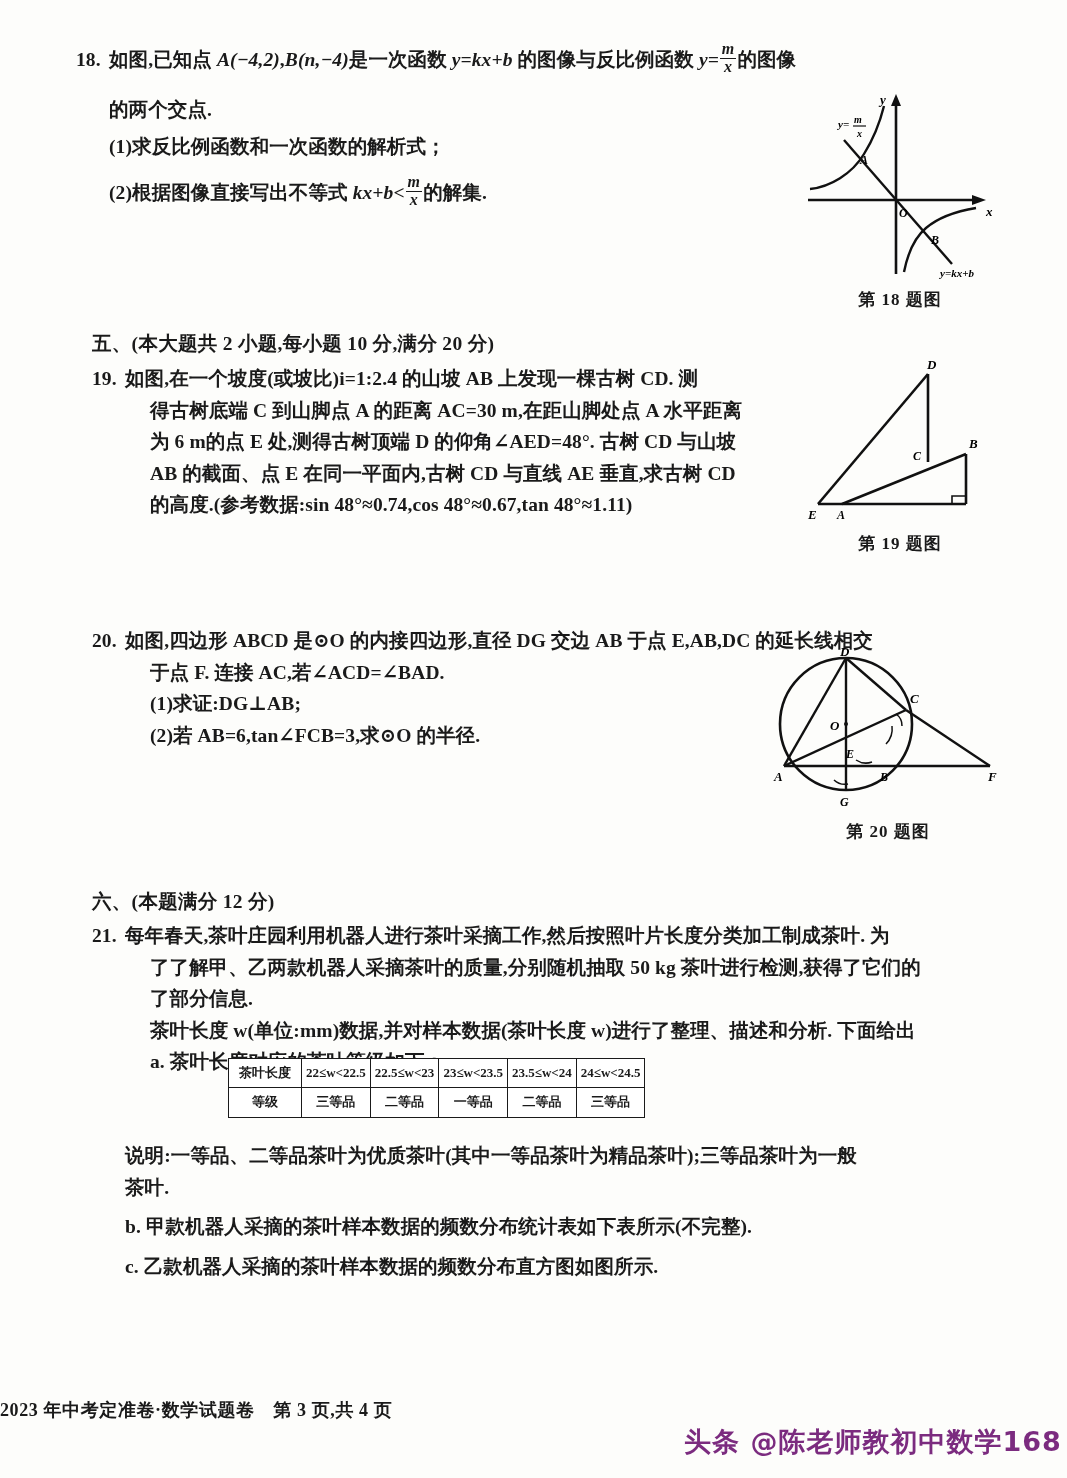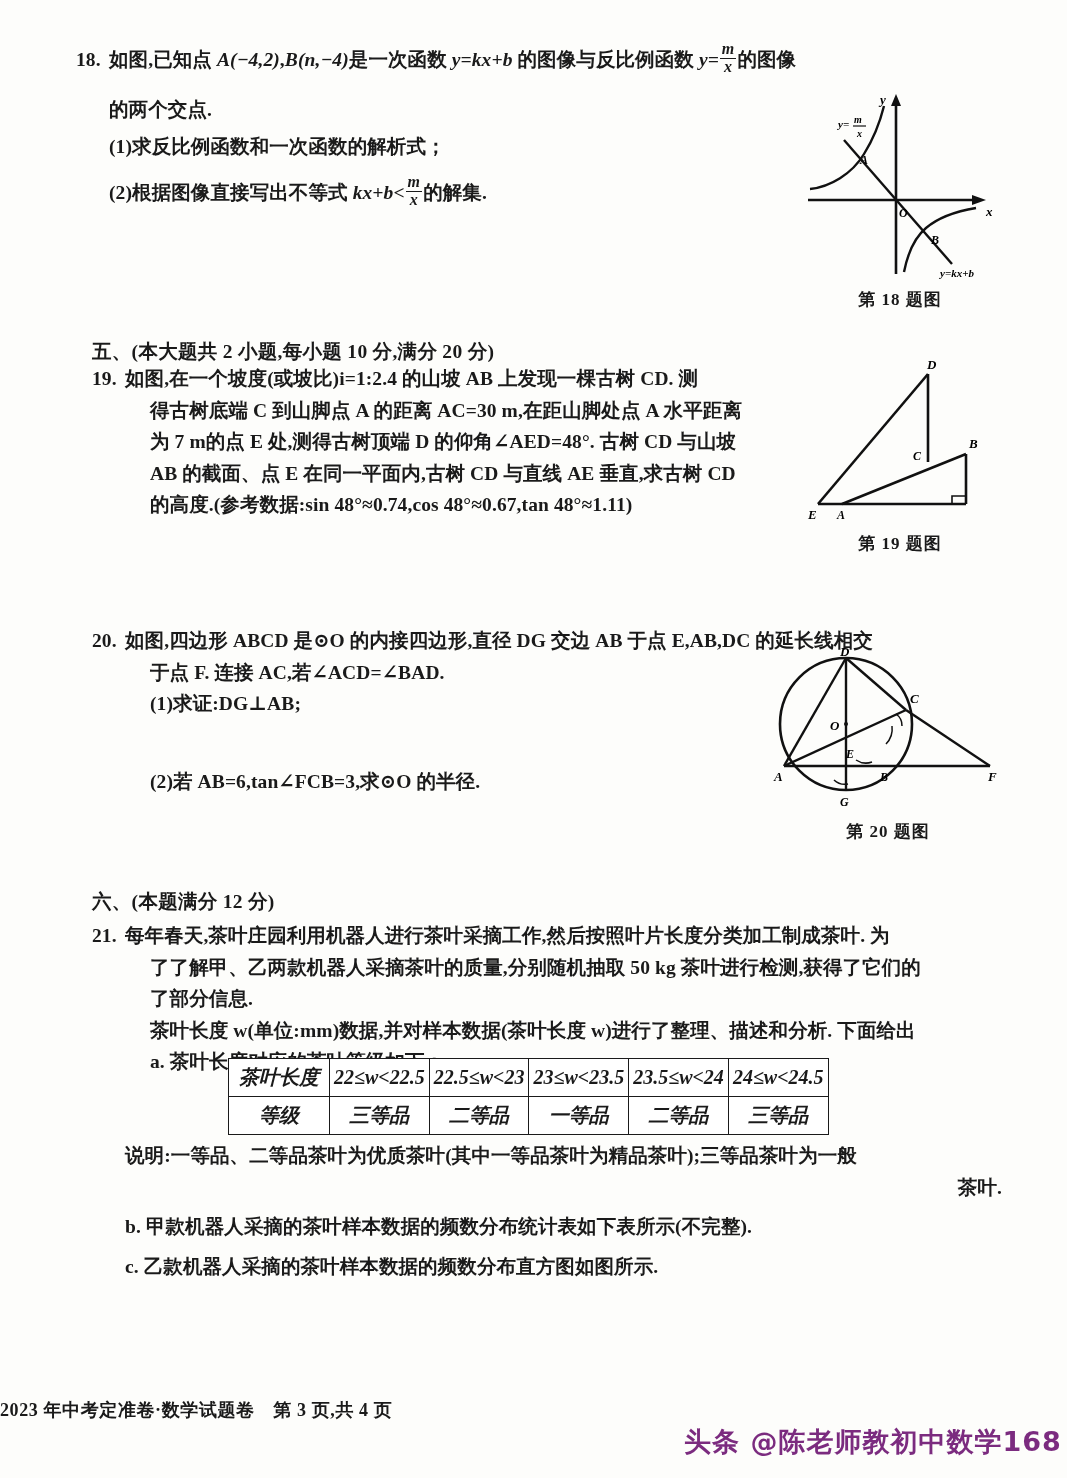--- a/index.html
+++ b/index.html
@@ -71,24 +71,23 @@
     font-weight: 700;
     letter-spacing: 1px;
   }
   svg { display: block; overflow: visible; }
   .lbl { font-family: "Liberation Serif", serif; font-style: italic; font-weight: 700; }
 
   
   .gradetable {
     position: absolute;
     border-collapse: collapse;
-    font-size: 20px;
+    font-size: 13px;
     font-weight: 700;
     background: #fff;
-    font-style: italic;
   }
   .gradetable td {
     border: 1.6px solid #1a1a1a;
     text-align: center;
     padding: 6px 4px;
     white-space: nowrap;
     line-height: 1.25;
   }
   .gradetable td.head { padding-left: 10px; padding-right: 10px; }
 
@@ -150,27 +149,27 @@
         <text class="lbl" x="38" y="36" font-size="11">y=</text>
         <text class="lbl" x="54" y="31" font-size="10">m</text>
         <line x1="53" y1="34" x2="66" y2="34" stroke="#111" stroke-width="1.2"></line>
         <text class="lbl" x="57" y="45" font-size="10">x</text>
       </g>
       <text class="lbl" x="140" y="185" font-size="11">y=kx+b</text>
     </svg>
     <div class="figcap" style="top:196px;">第 18 题图</div>
   </div>
 
-  <div class="secthead" style="left:92px; top:338px;">五、(本大题共 2 小题,每小题 10 分,满分 20 分)</div>
+  <div class="secthead" style="left:92px; top:330px;">五、(本大题共 2 小题,每小题 10 分,满分 20 分)</div>
 
   <div class="qblock" style="left:92px; top:363px; width:700px;">
     <span class="qnum">19.</span>
     <span class="qbody" style="padding-left:33px;">如图,在一个坡度(或坡比)i=1:2.4 的山坡 AB 上发现一棵古树 CD. 测</span>
     <span class="indent" style="padding-left:58px;">得古树底端 C 到山脚点 A 的距离 AC=30 m,在距山脚处点 A 水平距离</span>
-    <span class="indent" style="padding-left:58px;">为 7 m的点 E 处,测得古树顶端 D 的仰角∠AED=48°. 古树 CD 与山坡</span>
+    <span class="indent" style="padding-left:58px;">为 6 m的点 E 处,测得古树顶端 D 的仰角∠AED=48°. 古树 CD 与山坡</span>
     <span class="indent" style="padding-left:58px;">AB 的截面、点 E 在同一平面内,古树 CD 与直线 AE 垂直,求古树 CD</span>
     <span class="indent" style="padding-left:58px;">的高度.(参考数据:sin 48°≈0.74,cos 48°≈0.67,tan 48°≈1.11)</span>
   </div>
 
   <div class="figure" style="left:800px; top:356px; width:200px; height:195px;">
     <svg width="200" height="165" viewBox="0 0 200 165">
 
       <line x1="18" y1="148" x2="128" y2="18" stroke="#111" stroke-width="2.6"></line>
 
       <line x1="128" y1="18" x2="128" y2="106" stroke="#111" stroke-width="2.6"></line>
@@ -190,21 +189,21 @@
       <text class="lbl" x="37" y="163" font-size="12">A</text>
     </svg>
     <div class="figcap" style="top:176px;">第 19 题图</div>
   </div>
 
   <div class="qblock" style="left:92px; top:625px; width:910px;">
     <span class="qnum">20.</span>
     <span class="qbody" style="padding-left:33px;">如图,四边形 ABCD 是⊙O 的内接四边形,直径 DG 交边 AB 于点 E,AB,DC 的延长线相交</span>
     <span class="indent" style="padding-left:58px;">于点 F. 连接 AC,若∠ACD=∠BAD.</span>
     <span class="indent" style="padding-left:58px;">(1)求证:DG⊥AB;</span>
-    <span class="indent" style="padding-left:58px;margin-top:46px;">(2)若 AB=6,tan∠FCB=3,求⊙O 的半径.</span>
+    <span class="indent" style="padding-left:58px;">(2)若 AB=6,tan∠FCB=3,求⊙O 的半径.</span>
   </div>
 
   <div class="figure" style="left:768px; top:648px; width:240px; height:200px;">
     <svg width="240" height="160" viewBox="0 0 240 160">
 
       <circle cx="78" cy="76" r="66" fill="none" stroke="#111" stroke-width="2.6"></circle>
 
       <line x1="78" y1="10" x2="78" y2="142" stroke="#111" stroke-width="2.4"></line>
 
       <line x1="16" y1="118" x2="222" y2="118" stroke="#111" stroke-width="2.4"></line>
@@ -263,21 +262,21 @@
       <td>二等品</td>
       <td>一等品</td>
       <td>二等品</td>
       <td>三等品</td>
     </tr>
   </tbody>
     </table>
 
   <div class="qblock" style="left:92px; top:1140px; width:910px;">
     <span class="qbody" style="padding-left:33px;">说明:一等品、二等品茶叶为优质茶叶(其中一等品茶叶为精品茶叶);三等品茶叶为一般</span>
-    <span class="indent" style="padding-left:33px;text-align:right;">茶叶.</span>
+    <span class="indent" style="padding-left:33px;">茶叶.</span>
     <span class="indent" style="padding-left:33px; margin-top:8px; display:block;">b. 甲款机器人采摘的茶叶样本数据的频数分布统计表如下表所示(不完整).</span>
     <span class="indent" style="padding-left:33px; margin-top:8px; display:block;">c. 乙款机器人采摘的茶叶样本数据的频数分布直方图如图所示.</span>
   </div>
 
   <div class="footer" style="left:0; top:1398px; width:1067px; ">2023 年中考定准卷·数学试题卷　第 3 页,共 4 页</div>
 
   <div class="watermark" style="left:684px; top:1424px;">头条 @陈老师教初中数学168</div>
 
 </div>
 

